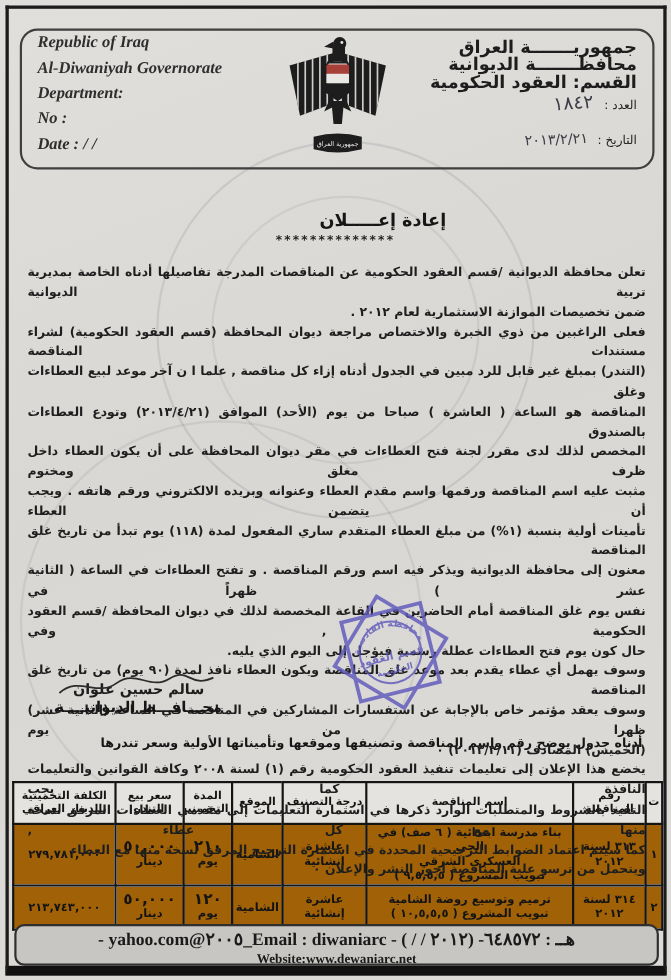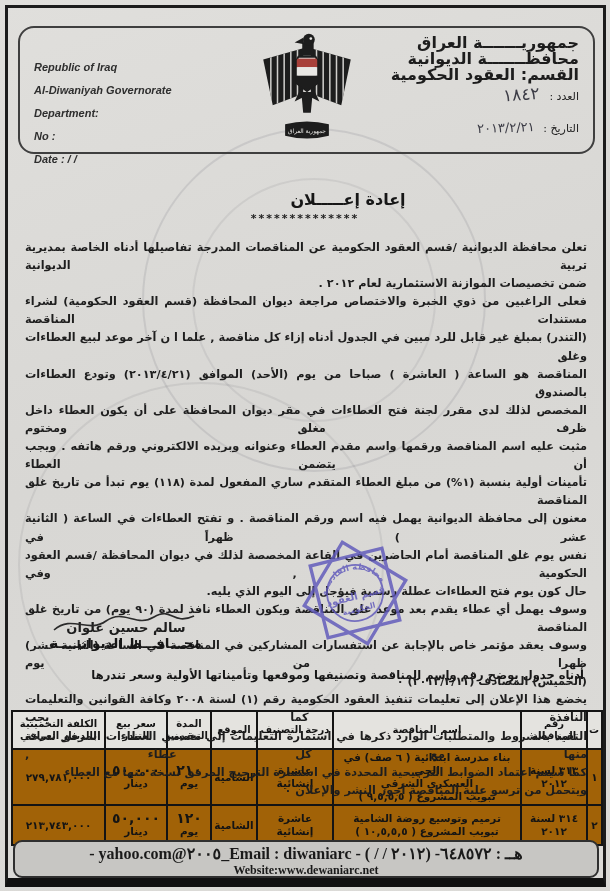--- a/index.html
+++ b/index.html
@@ -20,23 +20,23 @@
     border-top:3px solid #1c1c1c;
     border-bottom:9px solid #111;
     pointer-events:none;
   }
   
   .header-box{
     position:absolute;left:18px;top:26px;width:573px;height:124px;
     border:2px solid #3f3f3f;border-radius:16px;
   }
   .eng-block{
-    position:absolute;left:14px;top:28px;
-    font-family:Liberation Sans, sans-serif;font-style:italic;font-weight:bold;
-    font-size:11px;color:#2e2e2e;line-height:23px;
+    position:absolute;left:14px;top:0;
+    font-family:Liberation Serif, serif;font-style:italic;font-weight:bold;
+    font-size:15px;color:#2e2e2e;line-height:23px;
   }
   .emblem{position:absolute;left:239px;top:3px;width:96px;height:118px;}
   .ar-block{
     position:absolute;right:14px;top:7px;text-align:right;direction:rtl;
     font-weight:bold;font-size:16px;color:#1d1d1d;line-height:16px;
   }
   .no-line{position:absolute;right:14px;top:56px;direction:rtl;font-size:11px;color:#222;}
   .date-line{position:absolute;right:14px;top:92px;direction:rtl;font-size:11px;color:#222;}
   .hand{display:inline-block;font-weight:400;color:#3c3c46;transform:rotate(-4deg);font-size:17px;letter-spacing:3px;padding-right:6px;}
   .hand2{display:inline-block;font-weight:400;color:#3c3c46;transform:rotate(-2deg);font-size:13px;letter-spacing:1px;padding-right:5px;}
@@ -179,21 +179,21 @@
 
   <div class="body-text">
     <div class="bline">تعلن محافظة الديوانية /قسم العقود الحكومية عن المناقصات المدرجة تفاصيلها أدناه الخاصة بمديرية تربية الديوانية</div>
     <div class="bline short">ضمن تخصيصات الموازنة الاستثمارية لعام ٢٠١٢ .</div>
     <div class="bline">فعلى الراغبين من ذوي الخبرة والاختصاص مراجعة ديوان المحافظة (قسم العقود الحكومية) لشراء مستندات المناقصة</div>
     <div class="bline">(التندر) بمبلغ غير قابل للرد مبين في الجدول أدناه إزاء كل مناقصة , علما ا ن آخر موعد لبيع العطاءات وغلق</div>
     <div class="bline">المناقصة هو الساعة ( العاشرة ) صباحا من يوم (الأحد) الموافق (٢٠١٣/٤/٢١) وتودع العطاءات بالصندوق</div>
     <div class="bline">المخصص لذلك لدى مقرر لجنة فتح العطاءات في مقر ديوان المحافظة على أن يكون العطاء داخل ظرف مغلق ومختوم</div>
     <div class="bline">مثبت عليه اسم المناقصة ورقمها واسم مقدم العطاء وعنوانه وبريده الالكتروني ورقم هاتفه . ويجب أن يتضمن العطاء</div>
     <div class="bline">تأمينات أولية بنسبة (١%) من مبلغ العطاء المتقدم ساري المفعول لمدة (١١٨) يوم تبدأ من تاريخ غلق المناقصة</div>
-    <div class="bline">معنون إلى محافظة الديوانية يهمل فيه اسم ورقم المناقصة . و تفتح العطاءات في الساعة ( الثانية عشر ) ظهراً في</div>
+    <div class="bline">معنون إلى محافظة الديوانية ويذكر فيه اسم ورقم المناقصة . و تفتح العطاءات في الساعة ( الثانية عشر ) ظهراً في</div>
     <div class="bline">نفس يوم غلق المناقصة أمام الحاضرين في القاعة المخصصة لذلك في ديوان المحافظة /قسم العقود الحكومية , وفي</div>
     <div class="bline short">حال كون يوم فتح العطاءات عطلة رسمية فيؤجل إلى اليوم الذي يليه.</div>
     <div class="bline">وسوف يهمل أي عطاء يقدم بعد موعد غلق المناقصة ويكون العطاء نافذ لمدة (٩٠ يوم) من تاريخ غلق المناقصة</div>
     <div class="bline">وسوف يعقد مؤتمر خاص بالإجابة عن استفسارات المشاركين في المناقصة في الساعة (الثانية عشر) ظهرا من يوم</div>
     <div class="bline short">(الخميس) المصادف (٢٠١٣/٣/١١) ٠</div>
     <div class="bline">يخضع هذا الإعلان إلى تعليمات تنفيذ العقود الحكومية رقم (١) لسنة ٢٠٠٨ وكافة القوانين والتعليمات النافذة كما يجب</div>
     <div class="bline">التقيد بالشروط والمتطلبات الوارد ذكرها في استمارة التعليمات إلى مقدمي العطاءات المرفق نسخة منها مع كل عطاء ,</div>
     <div class="bline short">كما سيتم اعتماد الضوابط الترجيحية المحددة في استمارة الترجيح المرفق نسخة منها مع العطاء .</div>
     <div class="bline short">ويتحمل من ترسو علية المناقصة أجور النشر والإعلان ٠</div>
   </div>

